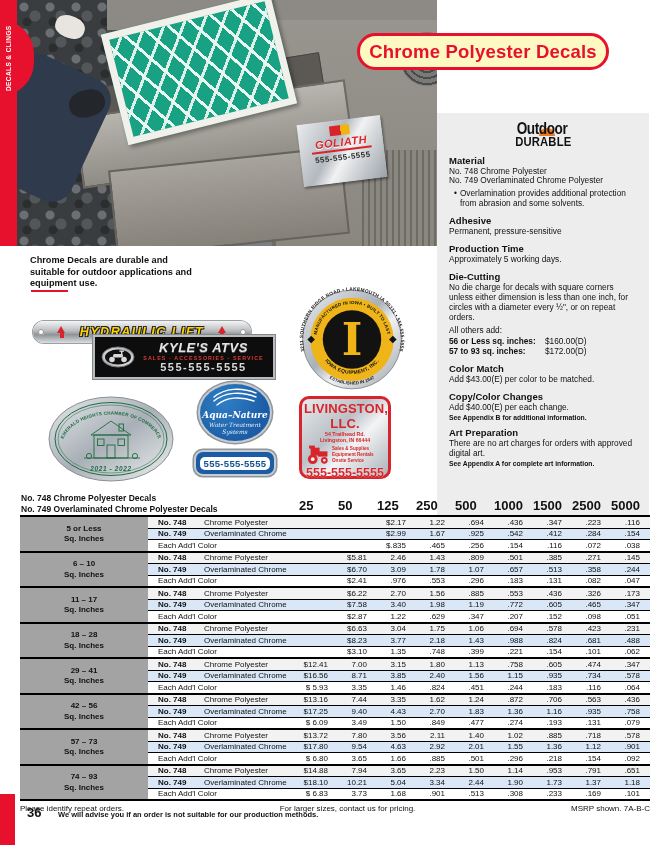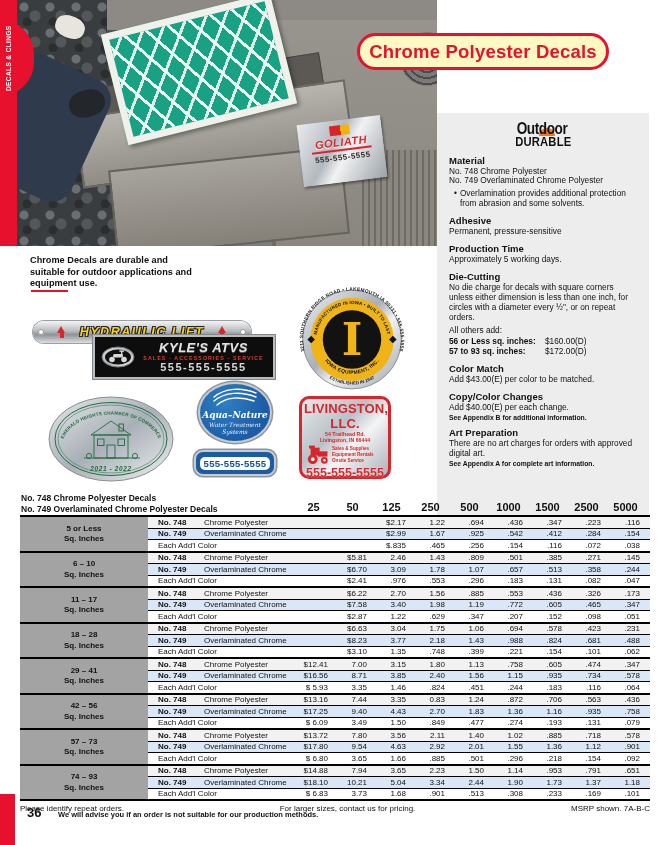--- a/index.html
+++ b/index.html
@@ -116,21 +116,21 @@
   .pt{font-size:8.3px;line-height:1.2;}
   .bullet{display:flex;gap:3px;margin-top:3px;padding-left:5px;}
   .note{font-size:6.8px;font-weight:700;margin-top:1px;}
   .price-row{display:flex;font-size:8.3px;line-height:1.25;}
   .price-row .pl{width:96px;font-weight:700;}
 
   
   .table-wrap{position:absolute;left:20px;top:492px;width:630px;}
   table.price{width:630px;border-collapse:collapse;table-layout:fixed;border-bottom:2px solid #000;}
   .ttl div{font-size:8.5px;font-weight:700;line-height:1.25;text-align:left;}
-  th.qty{font-size:11px;font-weight:700;text-align:center;padding:0 10px 2px 0;vertical-align:bottom;}
+  th.qty{font-size:13px;font-weight:700;text-align:left;padding:0 10px 2px 0;vertical-align:bottom;}
   tbody td{height:10.5px;font-size:8px;line-height:1;padding:0;}
   tbody tr.r0 td{border-top:2px solid #000;}
   tbody tr.r1 td,tbody tr.r2 td{border-top:1px solid #000;}
   tbody tr.r0{background:#f2f2f2;}
   tbody tr.r1{background:#d9e7f6;}
   tbody tr.r2{background:#fff;}
   td.size{background:#a3a3a3;text-align:center;font-weight:700;vertical-align:middle;font-size:8px;line-height:1.3;}
   td.code{font-weight:700;padding-left:10px;white-space:nowrap;}
   td.desc{padding-left:8px;white-space:nowrap;}
   td.addl{padding-left:10px;}
@@ -621,21 +621,21 @@
           <tr class="r0">
             <td rowspan="3" class="size">
               <div>42 – 56</div>
               <div>Sq. Inches</div>
             </td>
             <td class="code">No. 748</td>
             <td class="desc">Chrome Polyester</td>
             <td class="pricecell">$13.16</td>
             <td class="pricecell">7.44</td>
             <td class="pricecell">3.35</td>
-            <td class="pricecell">0.83</td>
+            <td class="pricecell">1.62</td>
             <td class="pricecell">1.24</td>
             <td class="pricecell">.872</td>
             <td class="pricecell">.706</td>
             <td class="pricecell">.563</td>
             <td class="pricecell">.436</td>
           </tr>
           <tr class="r1">
             <td class="code">No. 749</td>
             <td class="desc">Overlaminated Chrome</td>
             <td class="pricecell">$17.25</td>

